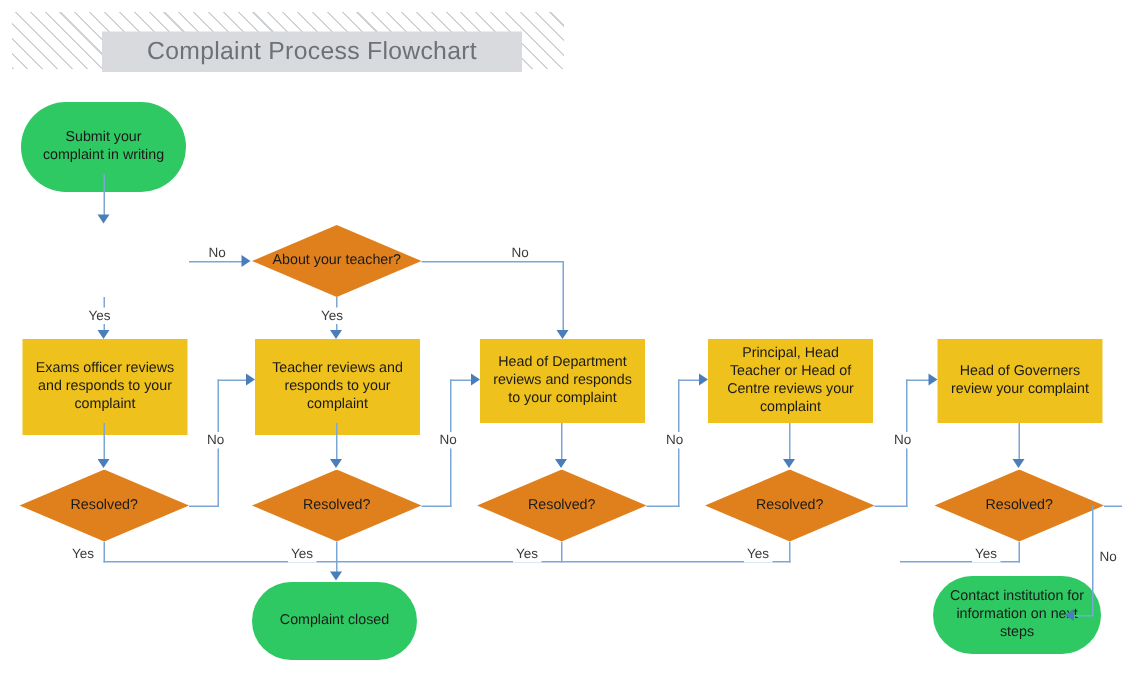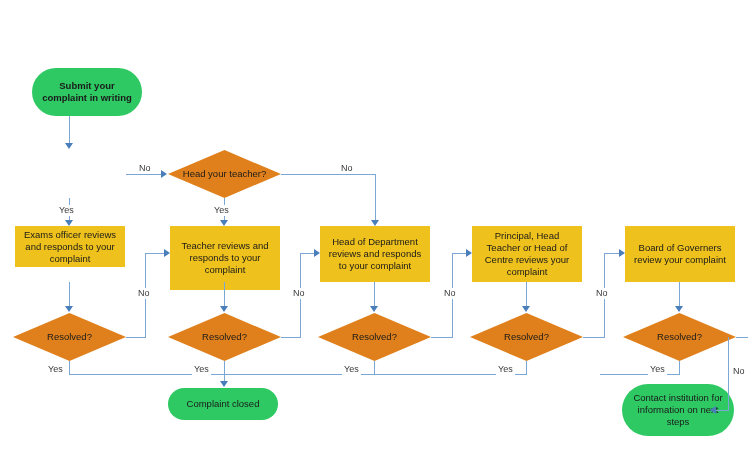--- a/index.html
+++ b/index.html
@@ -74,34 +74,38 @@
   .elabel{
     position:absolute;font-size:9px;color:#3a3a3a;
     background:#fff;padding:0 2px;white-space:nowrap;line-height:11px;
   }
 </style>
 </head>
 <body>
 
 <div id="stage">
 
-
-  <div class="node terminator" style="left:32px;top:68px;width:110px;height:48px;font-weight:bold;">Submit your complaint in writing</div>
+  <div class="title-band">
+    <div class="title-inner"></div>
+    <div class="title-text">Complaint Process Flowchart</div>
+  </div>
+
+  <div class="node terminator" style="left:14px;top:68px;width:110px;height:60px;">Submit your complaint in writing</div>
 
 
   <div class="node decision" style="left:168px;top:150px;width:113px;height:48px;">
     <div class="dia"></div>
-    <div class="dlabel">Head your teacher?</div>
-  </div>
-
-  <div class="node process" style="left:15px;top:226px;width:110px;height:41px;">Exams officer reviews and responds to your complaint</div>
+    <div class="dlabel">About your teacher?</div>
+  </div>
+
+  <div class="node process" style="left:15px;top:226px;width:110px;height:64px;">Exams officer reviews and responds to your complaint</div>
   <div class="node process" style="left:170px;top:226px;width:110px;height:64px;">Teacher reviews and responds to your complaint</div>
   <div class="node process" style="left:472px;top:226px;width:110px;height:56px;">Principal, Head Teacher or Head of Centre reviews your complaint</div>
   <div class="node process" style="left:320px;top:226px;width:110px;height:56px;">Head of Department reviews and responds to your complaint</div>
-  <div class="node process" style="left:625px;top:226px;width:110px;height:56px;">Board of Governers review your complaint</div>
+  <div class="node process" style="left:625px;top:226px;width:110px;height:56px;">Head of Governers review your complaint</div>
 
   <div class="node decision" style="left:13px;top:313px;width:113px;height:48px;">
     <div class="dia"></div>
     <div class="dlabel">Resolved?</div>
   </div>
   <div class="node decision" style="left:168px;top:313px;width:113px;height:48px;">
     <div class="dia"></div>
     <div class="dlabel">Resolved?</div>
   </div>
   <div class="node decision" style="left:318px;top:313px;width:113px;height:48px;">
@@ -110,21 +114,21 @@
   </div>
   <div class="node decision" style="left:470px;top:313px;width:113px;height:48px;">
     <div class="dia"></div>
     <div class="dlabel">Resolved?</div>
   </div>
   <div class="node decision" style="left:623px;top:313px;width:113px;height:48px;">
     <div class="dia"></div>
     <div class="dlabel">Resolved?</div>
   </div>
 
-  <div class="node terminator" style="left:168px;top:388px;width:110px;height:32px;text-align:center;">Complaint closed</div>
+  <div class="node terminator" style="left:168px;top:388px;width:110px;height:52px;text-align:center;">Complaint closed</div>
   <div class="node terminator" style="left:622px;top:384px;width:112px;height:52px;">Contact institution for information on next steps</div>
 
   <div class="ln lnv" style="left:69px;top:116px;height:28px;"></div>
   <div class="arrow arr-down" style="left:65px;top:143px;"></div>
 
   <div class="ln lnh" style="left:126px;top:174px;width:36px;"></div>
   <div class="arrow arr-right" style="left:161px;top:170px;"></div>
   <div class="elabel" style="left:137px;top:163px;">No</div>
 
   <div class="ln lnv" style="left:69px;top:198px;height:23px;"></div>

